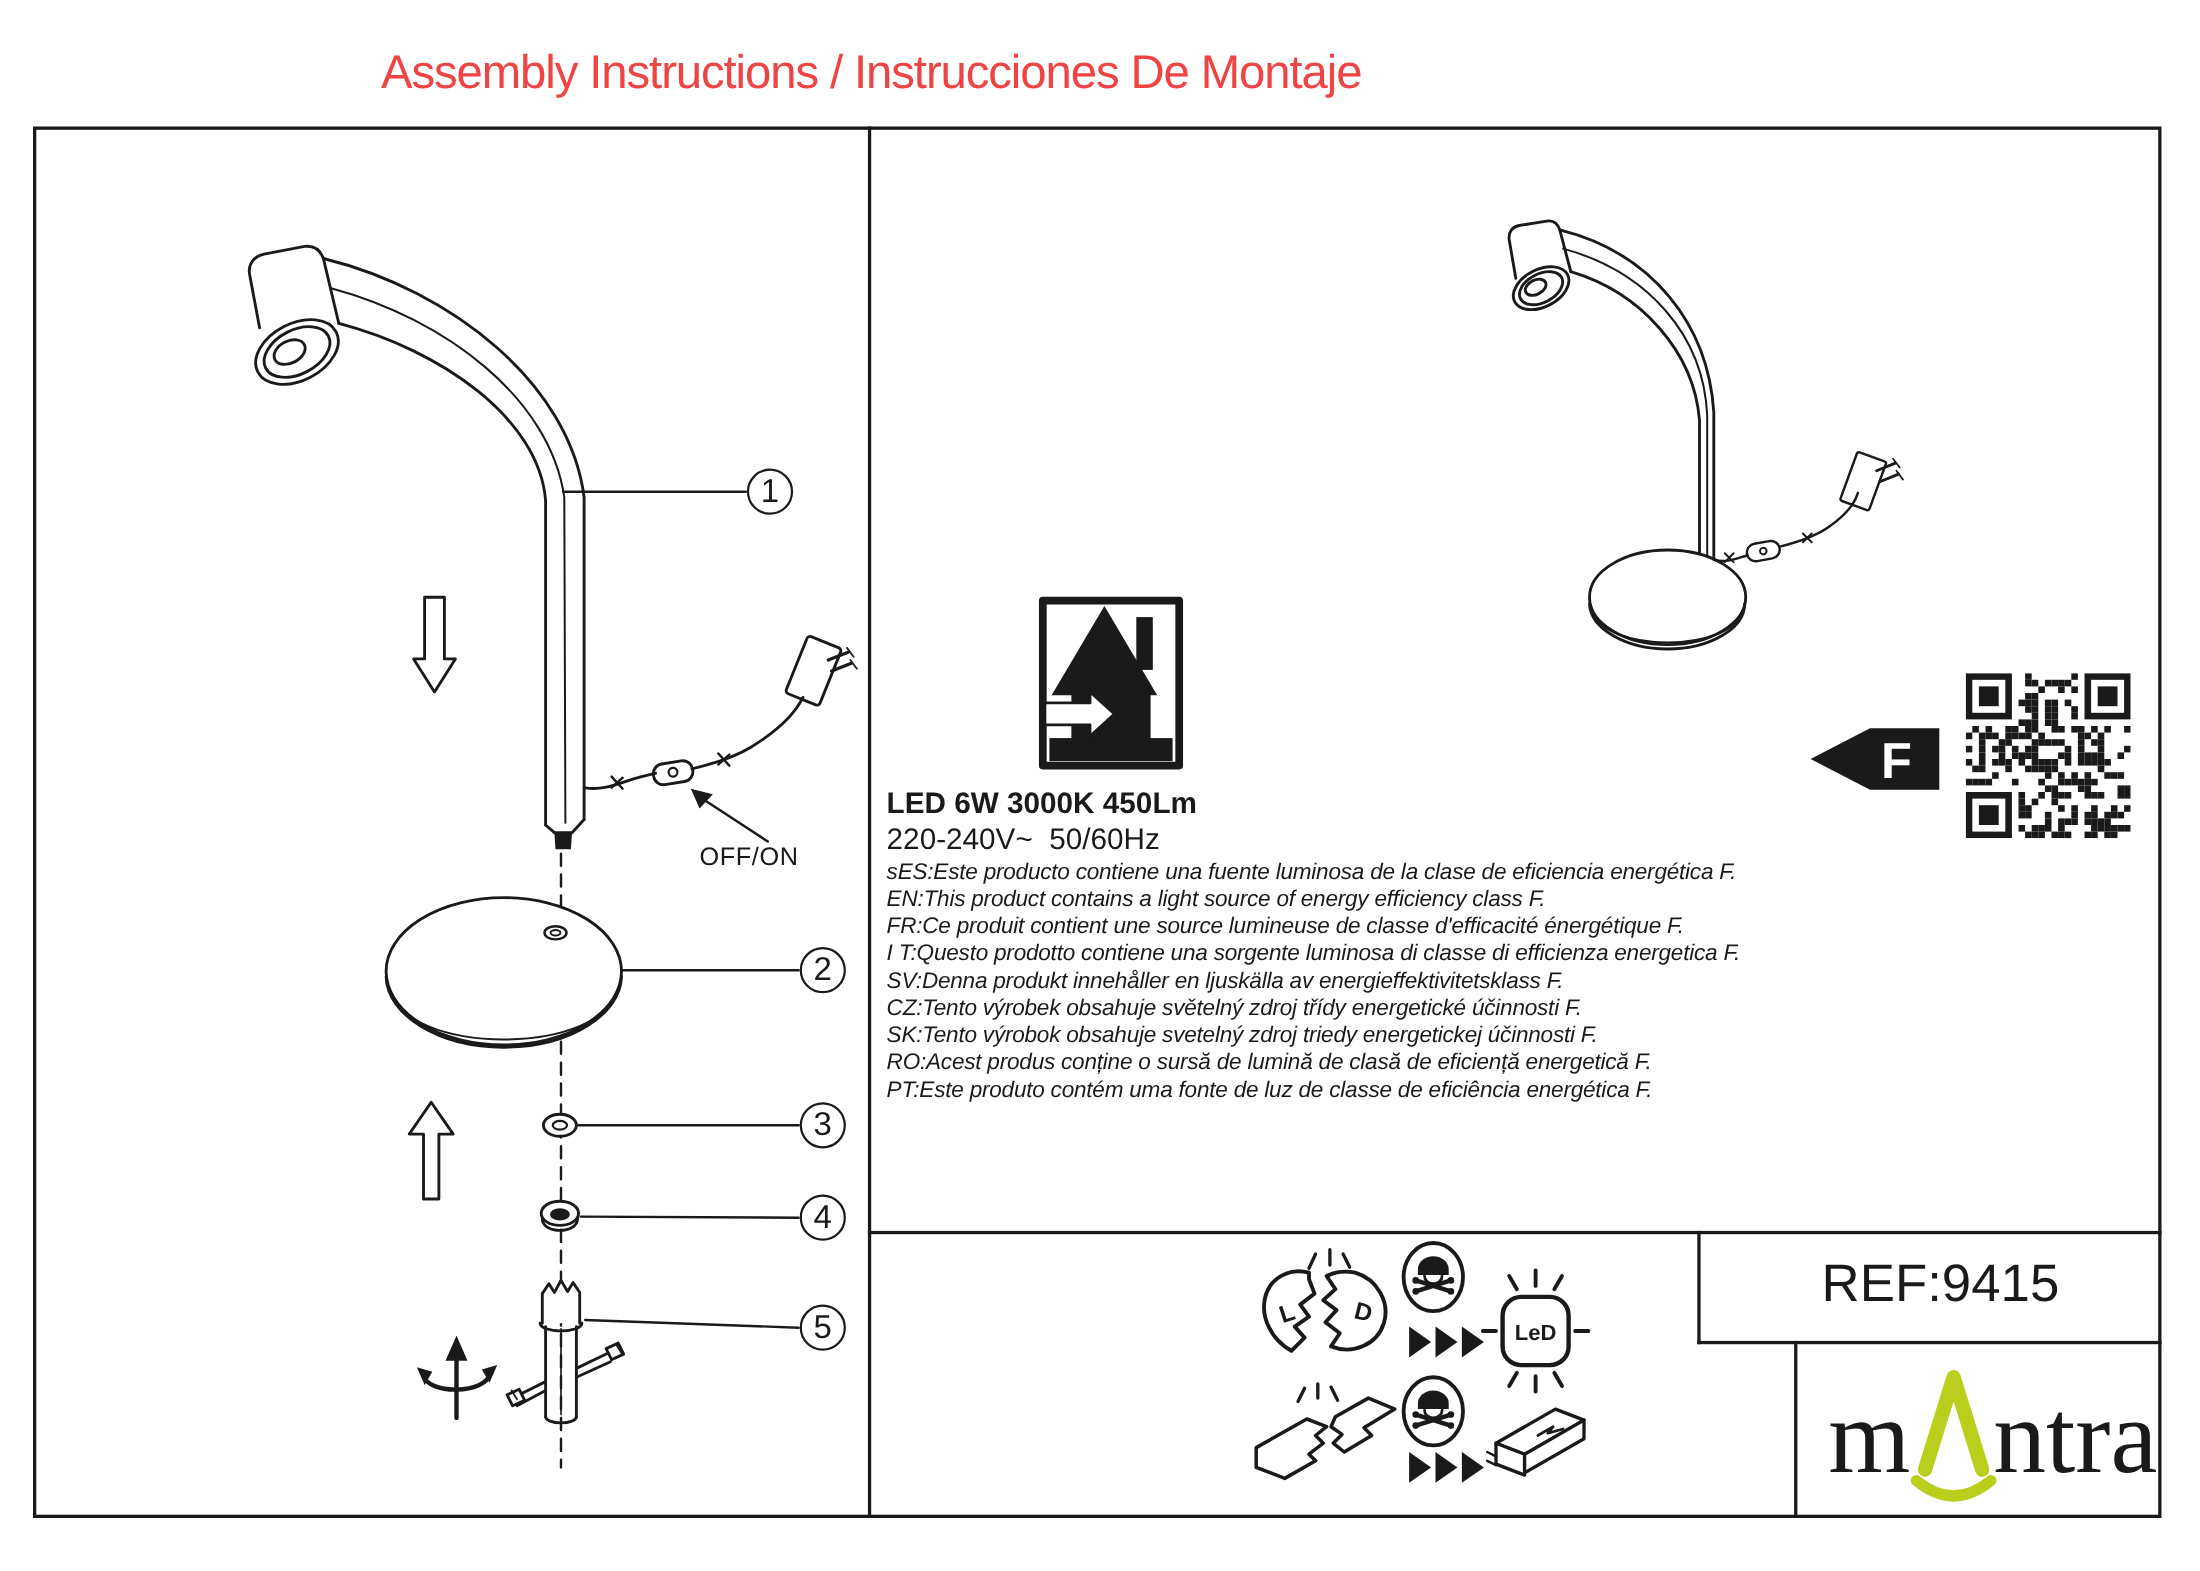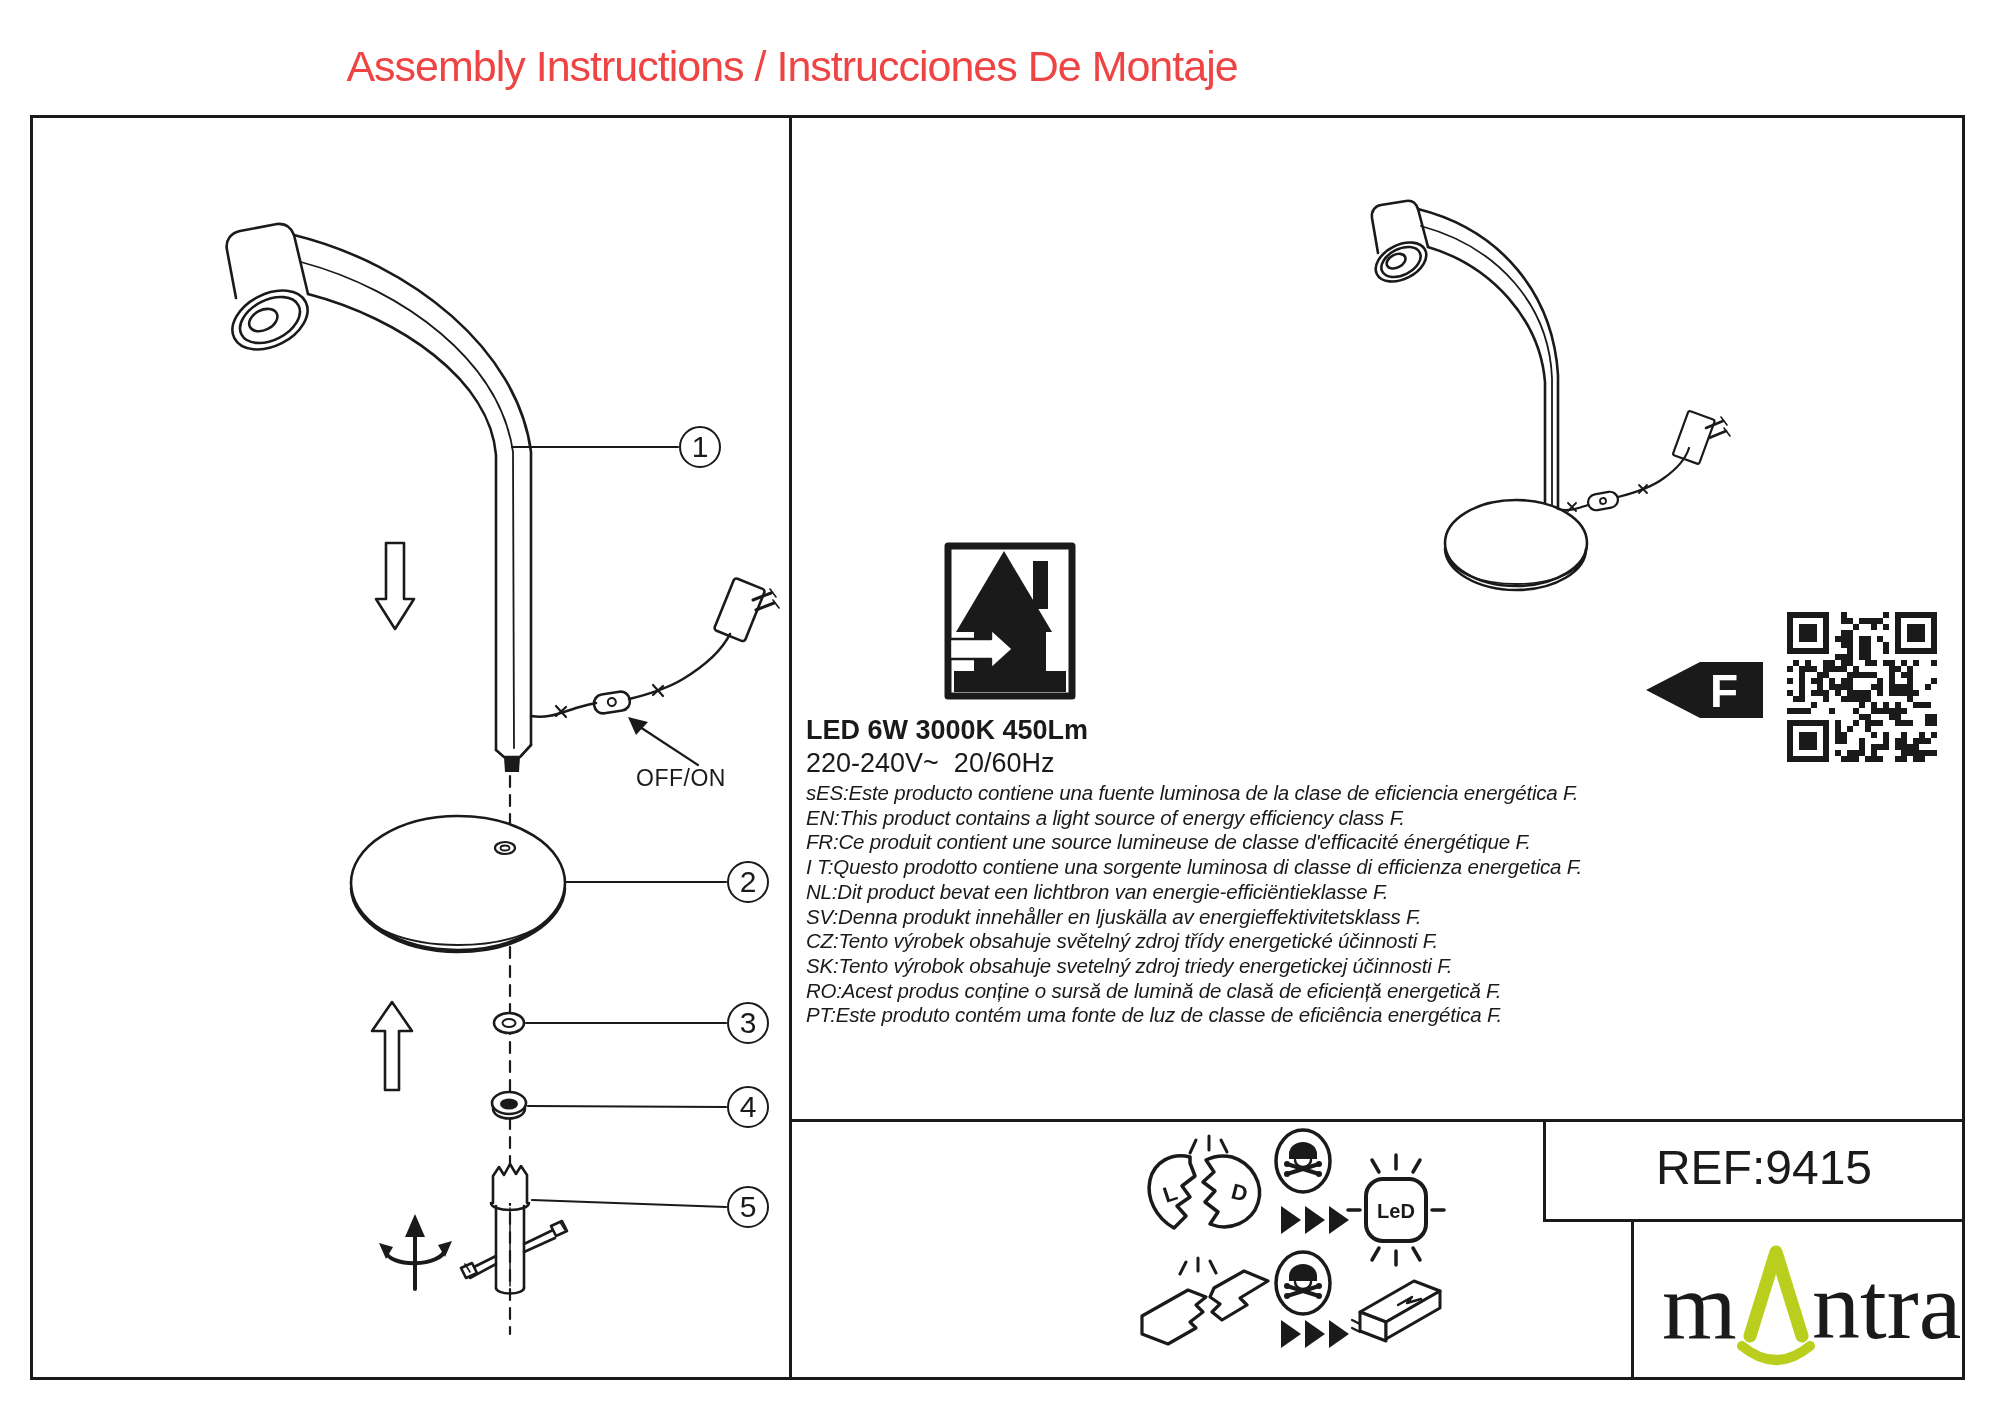--- a/index.html
+++ b/index.html
@@ -502,28 +502,27 @@
 <div class="abs callout" style="left:727px;top:1086px;">
     <span>4</span>
   </div>
 <div class="abs callout" style="left:727px;top:1186px;">
     <span>5</span>
   </div>
 
 <div class="abs offon" style="left:636px;top:765px;">OFF/ON</div>
 
 <div class="abs spec" style="top:714px;font-weight:bold;">LED 6W 3000K 450Lm</div>
-<div class="abs spec" style="top:747px;">220-240V~  20/60Hz</div>
+<div class="abs spec" style="top:747px;">220-240V~  50/60Hz</div>
 
 <div class="abs langs">
   <div>sES:Este producto contiene una fuente luminosa de la clase de eficiencia energética F.</div>
   <div>EN:This product contains a light source of energy efficiency class F.</div>
   <div>FR:Ce produit contient une source lumineuse de classe d'efficacité énergétique F.</div>
   <div>I T:Questo prodotto contiene una sorgente luminosa di classe di efficienza energetica F.</div>
-  <div>NL:Dit product bevat een lichtbron van energie-efficiëntieklasse F.</div>
   <div>SV:Denna produkt innehåller en ljuskälla av energieffektivitetsklass F.</div>
   <div>CZ:Tento výrobek obsahuje světelný zdroj třídy energetické účinnosti F.</div>
   <div>SK:Tento výrobok obsahuje svetelný zdroj triedy energetickej účinnosti F.</div>
   <div>RO:Acest produs conține o sursă de lumină de clasă de eficiență energetică F.</div>
   <div>PT:Este produto contém uma fonte de luz de classe de eficiência energética F.</div>
 </div>
 
 <div class="abs ref">REF:9415</div>
 
 </body></html>

